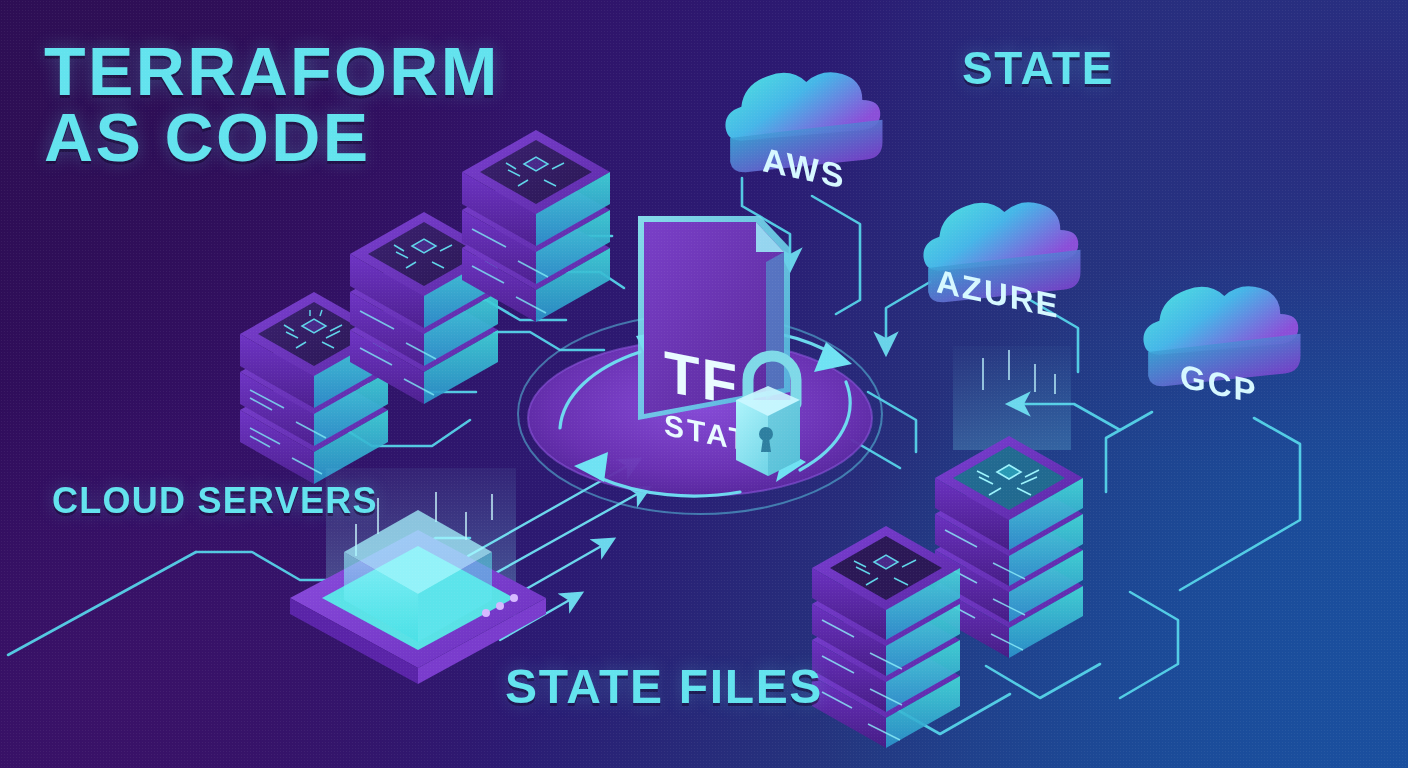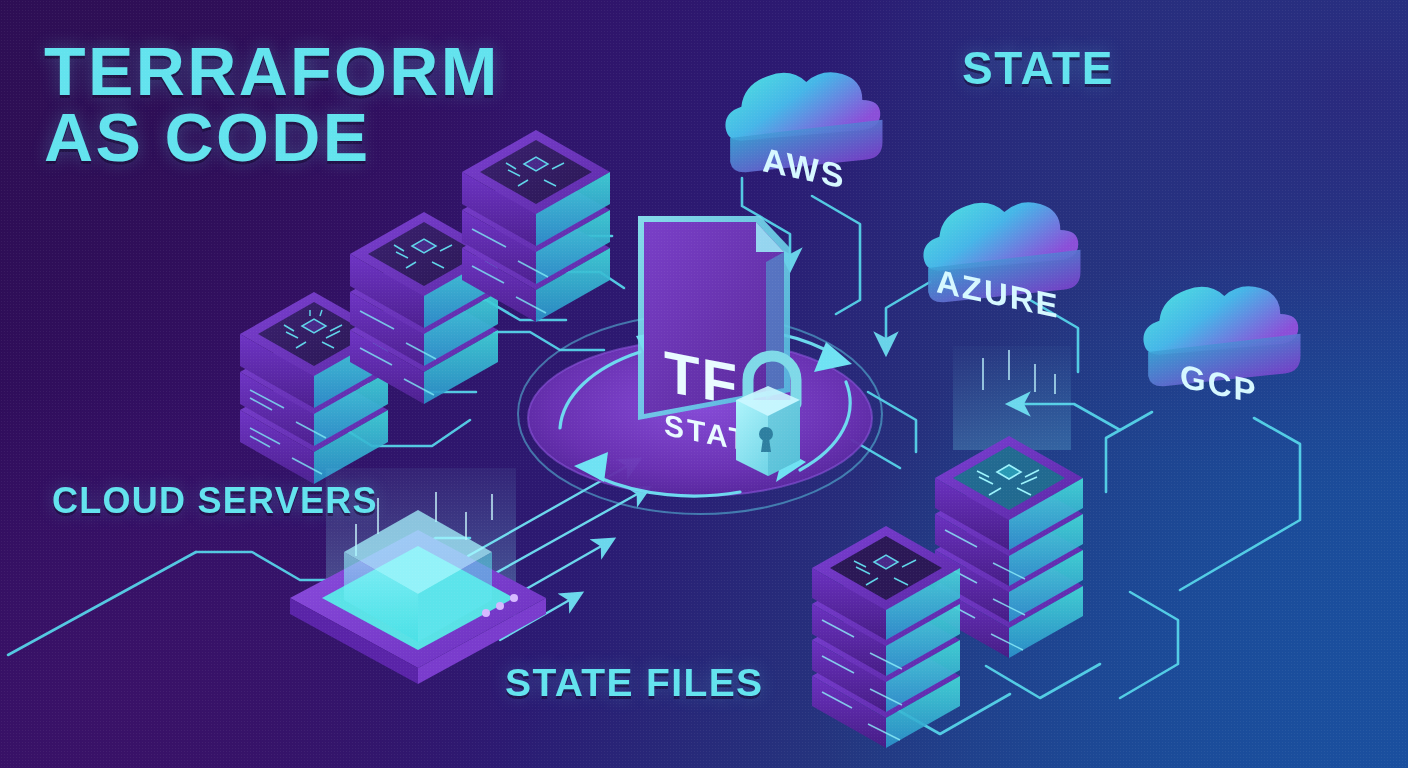--- a/index.html
+++ b/index.html
@@ -23,21 +23,21 @@
   
   .head{
     position:absolute;color:#63e3ee;letter-spacing:.035em;font-weight:700;
     line-height:.97;text-transform:uppercase;
     text-shadow:0 3px 0 rgba(20,8,48,.55), 0 0 18px rgba(99,227,238,.28);
     font-stretch:condensed;
   }
   #title-block{left:44px;top:26px;font-size:68px;margin-top:13px;}
   #state-mgmt-heading{left:962px;top:46px;font-size:46px;}
   #cloud-servers-label{left:52px;top:440px;font-size:36px;margin-top:44px;}
-  #state-files-label{left:505px;top:664px;font-size:39px;}
+  #state-files-label{left:505px;top:664px;font-size:48px;}
 </style>
 </head>
 <body>
 
 <div id="stage">
 
   <svg class="svgl" viewBox="0 0 1408 768">
     <defs>
       <marker id="ah" markerWidth="11" markerHeight="11" refX="8" refY="5.5" orient="auto">
         <path d="M0,0.6 L10,5.5 L0,10.4 L2.6,5.5 Z" fill="#6fe2f3"></path>

